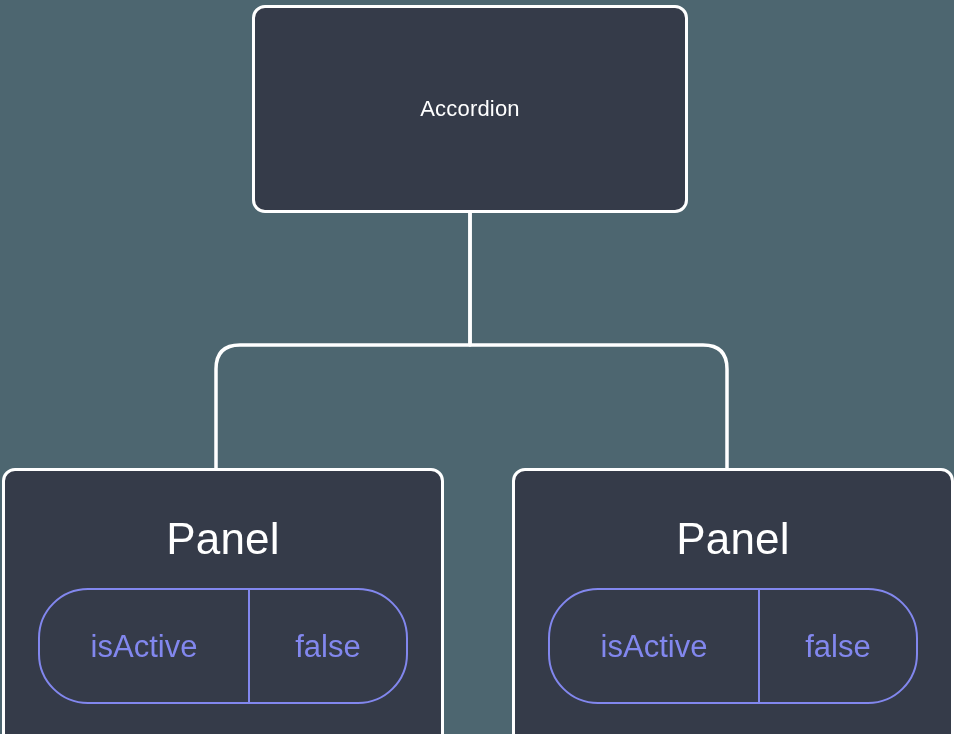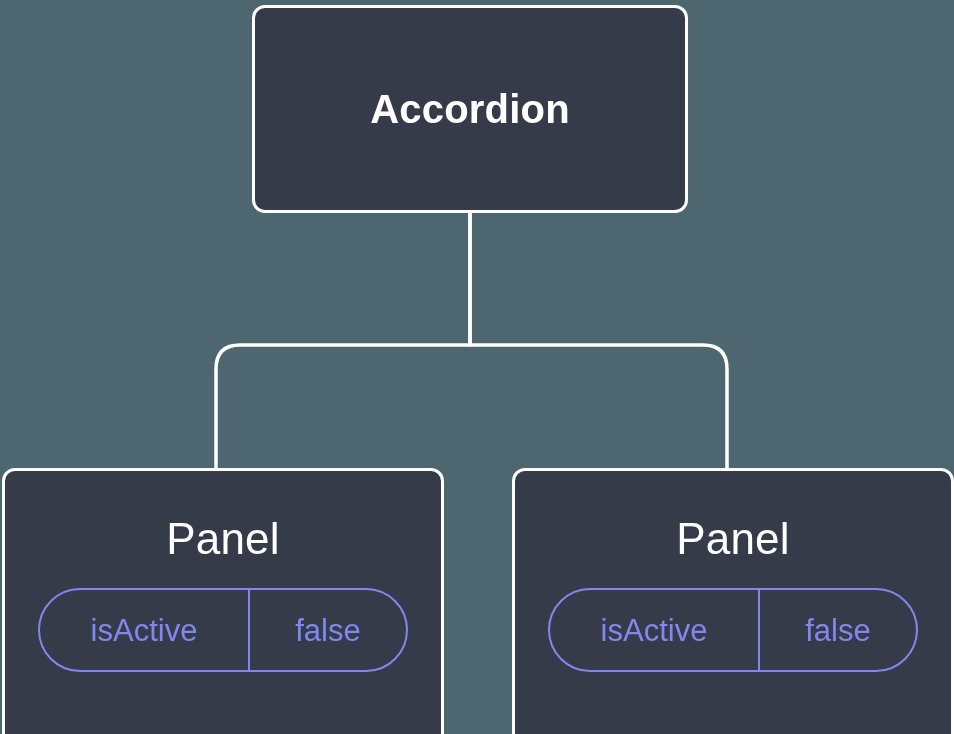--- a/index.html
+++ b/index.html
@@ -37,45 +37,45 @@
   }
   .node-root {
     left: 252px;
     top: 5px;
     width: 436px;
     height: 208px;
     justify-content: center;
   }
   .node-title-root {
     color: #ffffff;
-    font-size: 40px;
+    font-size: 22px;
     line-height: 1;
     letter-spacing: 0.2px;
-    font-weight: 700;
+    font-weight: 400;
     white-space: nowrap;
   }
   .node-panel {
     width: 442px;
     height: 290px;
     top: 468px;
     padding-top: 46px;
   }
   .node-panel-left  { left: 2px; }
   .node-panel-right { left: 512px; }
   .node-title-panel {
     color: #ffffff;
     font-size: 44px;
     line-height: 1;
     letter-spacing: 0.2px;
     font-weight: 400;
     white-space: nowrap;
   }
   .state-pill {
     margin-top: 27px;
-    height: 84px;
+    height: 116px;
     box-sizing: border-box;
     border: 2px solid #8287ee;
     border-radius: 50px;
     display: flex;
     align-items: stretch;
     background: transparent;
   }
   .pill-key, .pill-val {
     display: flex;
     align-items: center;

